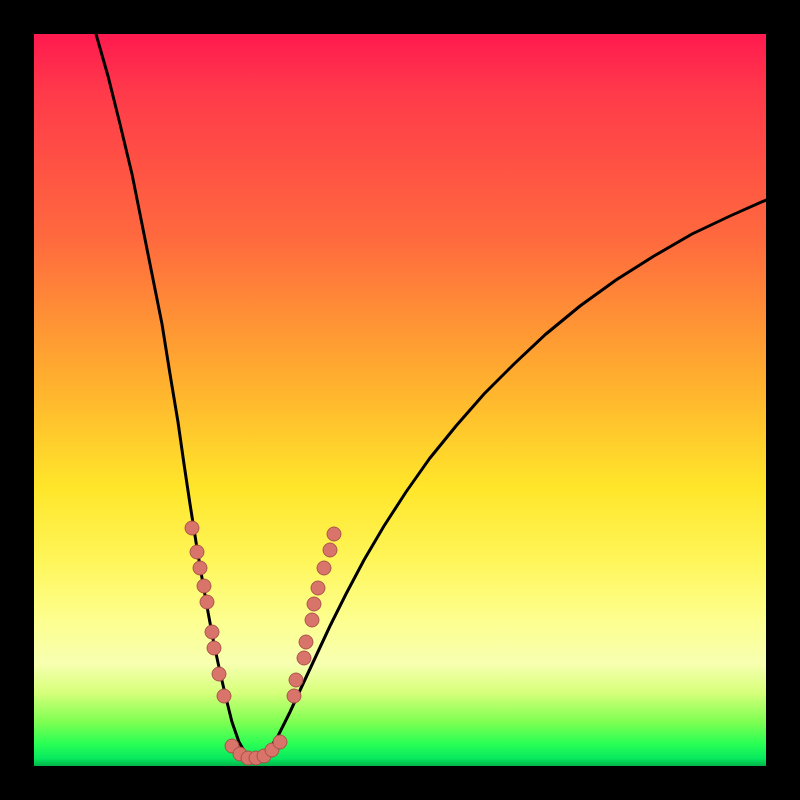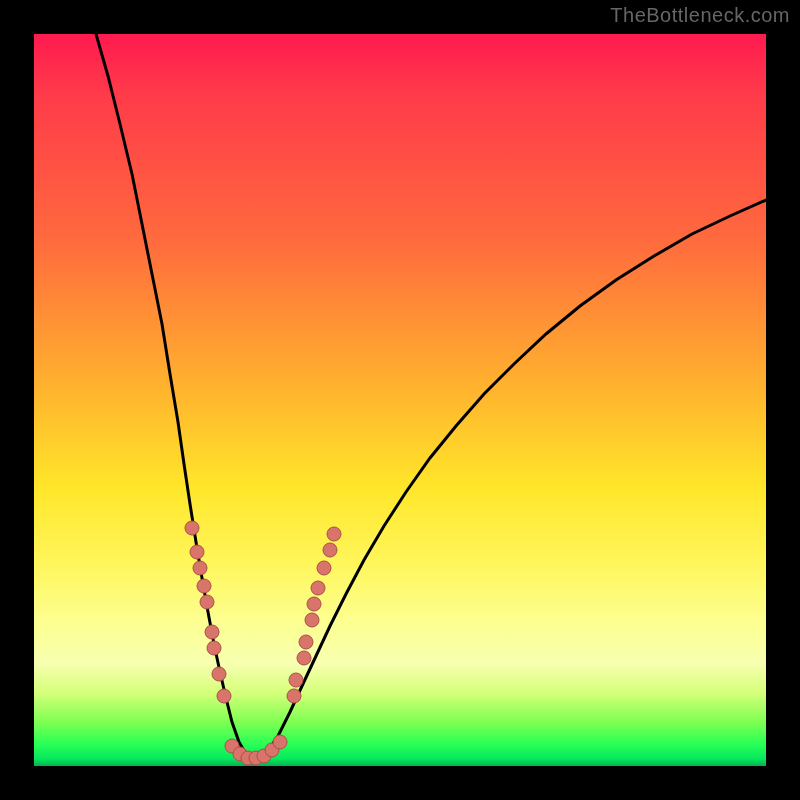--- a/index.html
+++ b/index.html
@@ -58,21 +58,20 @@
   }
   svg.curve {
     position: absolute;
     inset: 0;
   }
 </style>
 </head>
 <body>
 
 <div class="stage">
-  <div class="watermark">TheBottleneck.com</div>
   <div class="plot">
     <div class="gradient"></div>
     <svg class="curve" viewBox="0 0 732 732" preserveAspectRatio="none">
       <path id="curve-path" fill="none" stroke="#000" stroke-width="3" stroke-linecap="round" d="M62 0 L74 42 L86 90 L98 140 L108 190 L118 240 L128 290 L136 340 L144 388 L150 430 L156 470 L162 508 L168 544 L174 578 L180 610 L186 638 L192 664 L198 688 L205 708 L213 722 L222 726 L232 720 L244 702 L256 678 L268 652 L282 622 L296 592 L312 560 L330 526 L350 492 L372 458 L396 424 L422 392 L450 360 L480 330 L512 300 L546 272 L582 246 L620 222 L658 200 L696 182 L732 166 "></path>
       <g id="markers">
           <circle cx="158" cy="494" r="7" fill="#d9746a" stroke="#a84f49" stroke-width="1"></circle>
           <circle cx="163" cy="518" r="7" fill="#d9746a" stroke="#a84f49" stroke-width="1"></circle>
           <circle cx="166" cy="534" r="7" fill="#d9746a" stroke="#a84f49" stroke-width="1"></circle>
           <circle cx="170" cy="552" r="7" fill="#d9746a" stroke="#a84f49" stroke-width="1"></circle>
           <circle cx="173" cy="568" r="7" fill="#d9746a" stroke="#a84f49" stroke-width="1"></circle>

